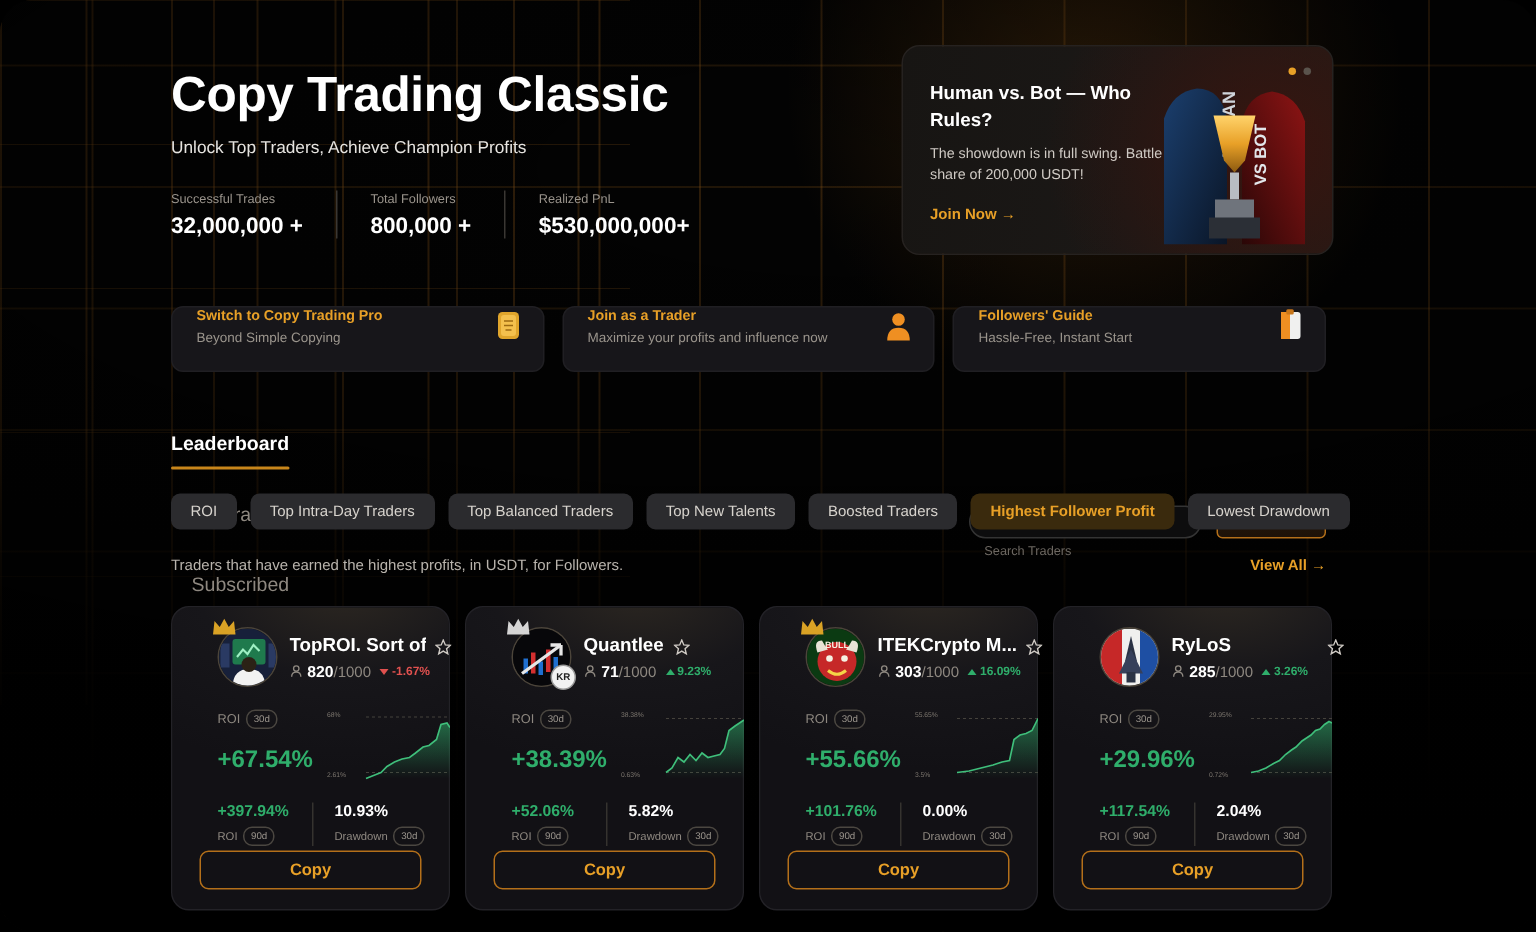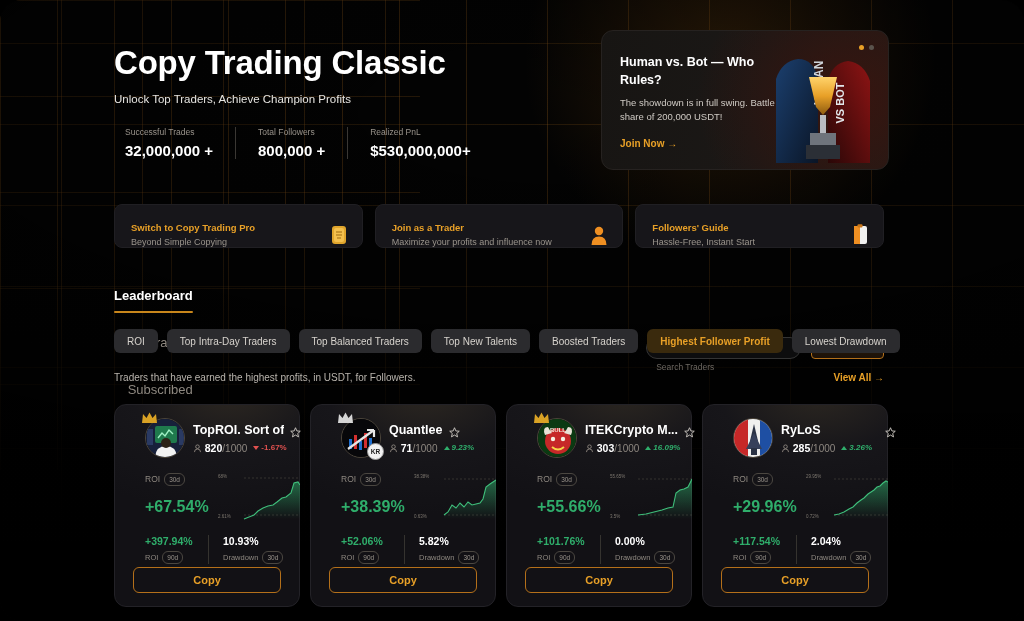--- a/index.html
+++ b/index.html
@@ -49,21 +49,21 @@
     pointer-events:none;
   }
 
   
   .hero { position:absolute; left:114px; top:45px; width: 470px; z-index: 5; }
   .hero-title {
     font-size: 33px; font-weight: 700; color: #ffffff; letter-spacing: -0.2px;
     line-height: 1.1;
   }
   .hero-sub { margin-top: 12px; font-size: 11.5px; color: #e6e4e0; }
-  .stats { display:flex; margin-top: 22px; margin-left: 11px; }
+  .stats { display:flex; margin-top: 22px; }
   .stat { padding-right: 22px; }
   .stat + .stat { padding-left: 22px; border-left: 1px solid #3a3733; }
   .stat-label { font-size: 8.5px; color: #9a948c; margin-bottom: 5px; }
   .stat-value { font-size: 15px; font-weight: 700; color: #ffffff; }
 
   
   .promo {
     position:absolute; left: 601px; top: 30px; width: 288px; height: 140px;
     border-radius: 12px; overflow:hidden; z-index: 6;
     background:
@@ -81,21 +81,21 @@
   .dot { width: 5px; height:5px; border-radius:50%; background:#5a534c; }
   .dot.active { background:#e8a027; }
   .promo-art {
     position:absolute; right: 10px; top: 14px; width: 110px; height: 118px;
   }
   
   .actions { position:absolute; left:114px; top:204px; width: 770px; display:flex; gap: 12px; z-index:5;}
   .action {
     flex: 1; height: 44px; border-radius: 8px;
     background: #17161a; border: 1px solid #201f23;
-    display:flex; align-items:flex-end; justify-content:space-between;
+    display:flex; align-items:flex-start; justify-content:space-between;
     padding: 0 12px 0 16px;
   }
   .action-t { font-size: 9.5px; font-weight: 700; color: #e8a027; }
   .action-s { font-size: 9px; color: #9a948c; margin-top: 4px; }
   .action-ic { width: 22px; height: 24px; flex: 0 0 auto; }
 
   
   .tabs-row { position:absolute; left:114px; top:288px; width:770px; display:flex; align-items:center; z-index:5;}
   .tabs { display:flex; gap: 22px; align-items:flex-end;flex-direction:column; }
   .tab { font-size: 13px; color:#8e8880; padding-bottom: 10px; position:relative; }
@@ -157,21 +157,21 @@
   .tc-name-row { display:flex; align-items:center; gap:6px; }
   .tc-name {
     font-size: 12.5px; font-weight:700; color:#fff; max-width: 104px;
     overflow:hidden; text-overflow:ellipsis; white-space:nowrap;
   }
   .star { width:11px; height:11px; flex:0 0 auto; }
   .tc-meta { display:flex; align-items:center; gap:6px; margin-top: 5px; }
   .followers { font-size: 10px; color:#8e8880; }
   .followers b { color:#fff; font-size: 10.5px; font-weight:700; }
   .chg { font-size: 8px; font-weight:700; display:flex; align-items:center; gap:2px;}
-  .chg.up { color:#2fae6b;font-style:italic; }
+  .chg.up { color:#2fae6b; }
   .chg.down { color:#e0514f; }
   .tri { width:0;height:0;border-left:3px solid transparent;border-right:3px solid transparent; }
   .tri.up { border-bottom:4px solid #2fae6b; }
   .tri.down { border-top:4px solid #e0514f; }
 
   .tc-mid { display:flex; margin-top: 15px; align-items:flex-start; }
   .roi-block { width: 88px; }
   .roi-label { font-size: 8.5px; color:#8e8880; display:flex; align-items:center; gap:4px; }
   .tag {
     font-size: 6.5px; color:#9a948c; border:1px solid #4b4741; border-radius: 6px;

